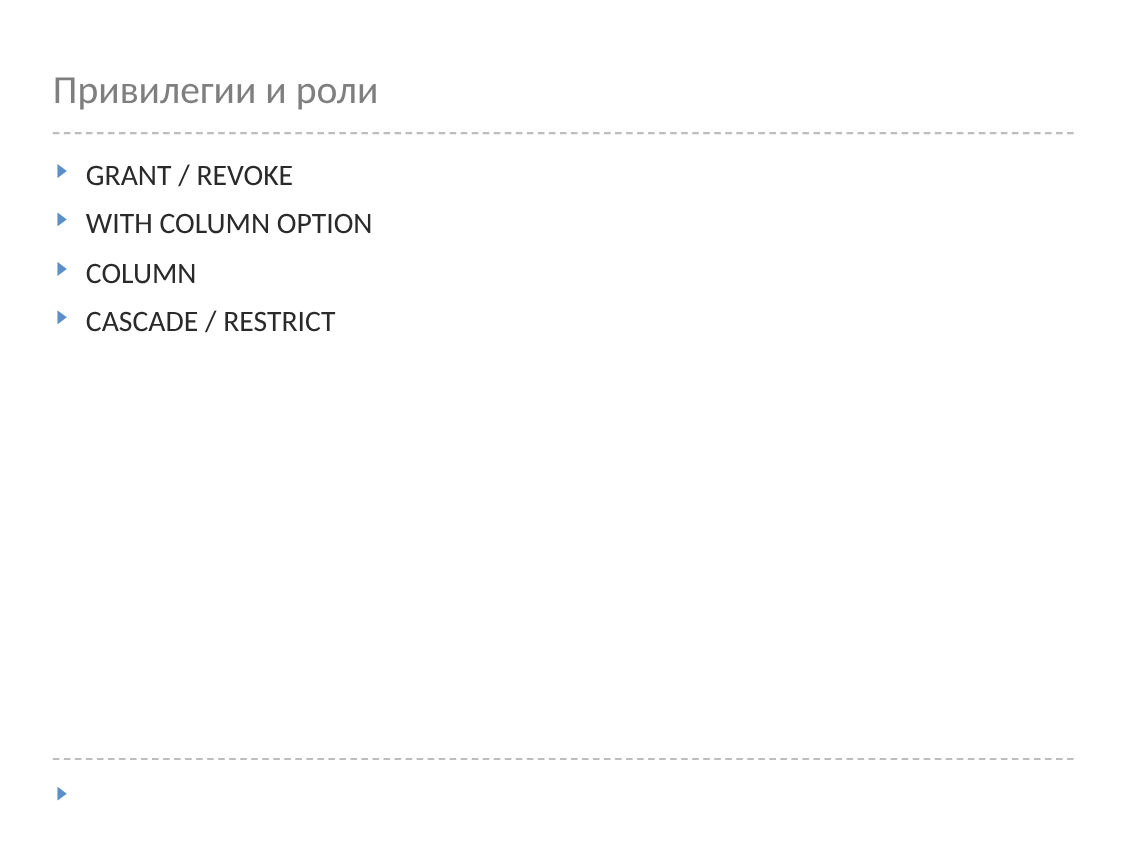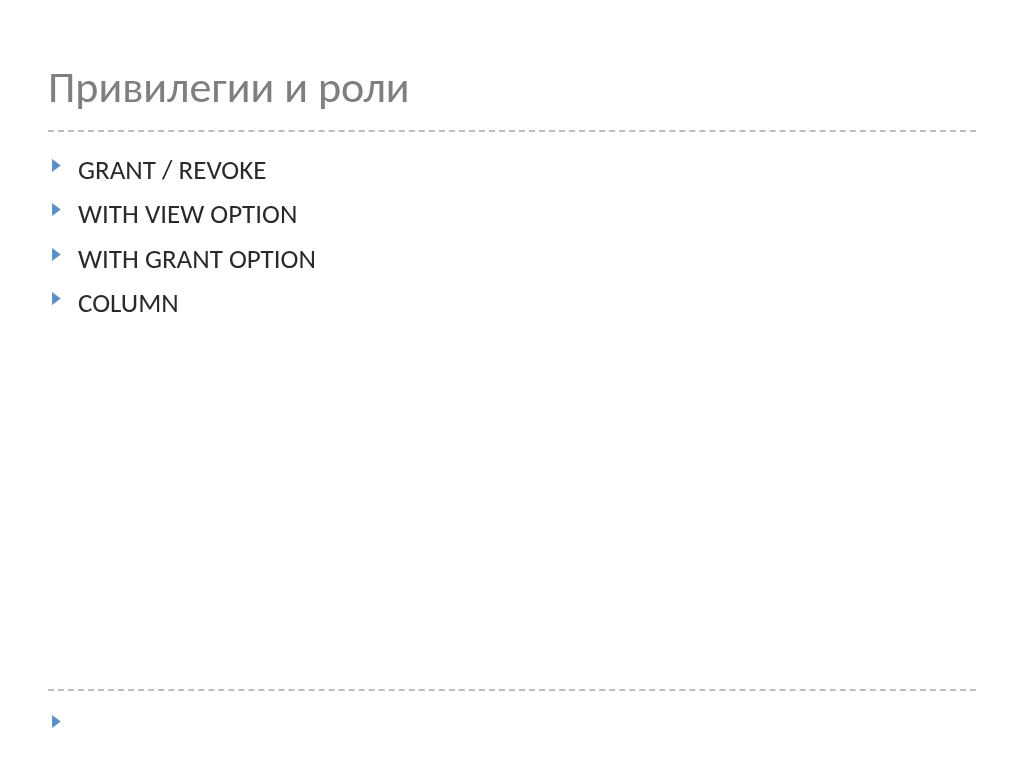--- a/index.html
+++ b/index.html
@@ -15,21 +15,21 @@
       overflow: hidden;
     }
     .slide {
       width: 100%;
       height: 100%;
       padding: 60px 48px 40px 48px;
       display: flex;
       flex-direction: column;
     }
     .title {
-      font-size: 44px;
+      font-size: 36px;
       font-weight: 400;
       color: #7f7f7f;
       padding-bottom: 10px;
       margin-bottom: 6px;
     }
     .title-rule {
       border: none;
       border-top: 2px dashed #bdbdbd;
       margin-bottom: 20px;
     }
@@ -98,37 +98,37 @@
             </svg>
         </span>
         <span class="bullet-text">GRANT / REVOKE</span>
       </li>
       <li class="bullet-item">
         <span class="bullet-icon">
           <svg viewBox="0 0 10 12">
               <path d="M0 0 L8 6 L0 12 Z" fill="currentColor"></path>
             </svg>
         </span>
-        <span class="bullet-text">WITH VIEW OPTION</span>
-      </li>
-      <li class="bullet-item">
-        <span class="bullet-icon">
-          <svg viewBox="0 0 10 12">
-              <path d="M0 0 L8 6 L0 12 Z" fill="currentColor"></path>
-            </svg>
-        </span>
-        <span class="bullet-text">WITH GRANT OPTION</span>
+        <span class="bullet-text">WITH COLUMN OPTION</span>
       </li>
       <li class="bullet-item">
         <span class="bullet-icon">
           <svg viewBox="0 0 10 12">
               <path d="M0 0 L8 6 L0 12 Z" fill="currentColor"></path>
             </svg>
         </span>
         <span class="bullet-text">COLUMN</span>
+      </li>
+      <li class="bullet-item">
+        <span class="bullet-icon">
+          <svg viewBox="0 0 10 12">
+              <path d="M0 0 L8 6 L0 12 Z" fill="currentColor"></path>
+            </svg>
+        </span>
+        <span class="bullet-text">CASCADE / RESTRICT</span>
       </li>
     </ul>
     <hr class="footer-rule">
     <div class="footer-icon">
       <svg viewBox="0 0 10 12">
           <path d="M0 0 L8 6 L0 12 Z" fill="currentColor"></path>
         </svg>
     </div>
   </div>
 </div>

